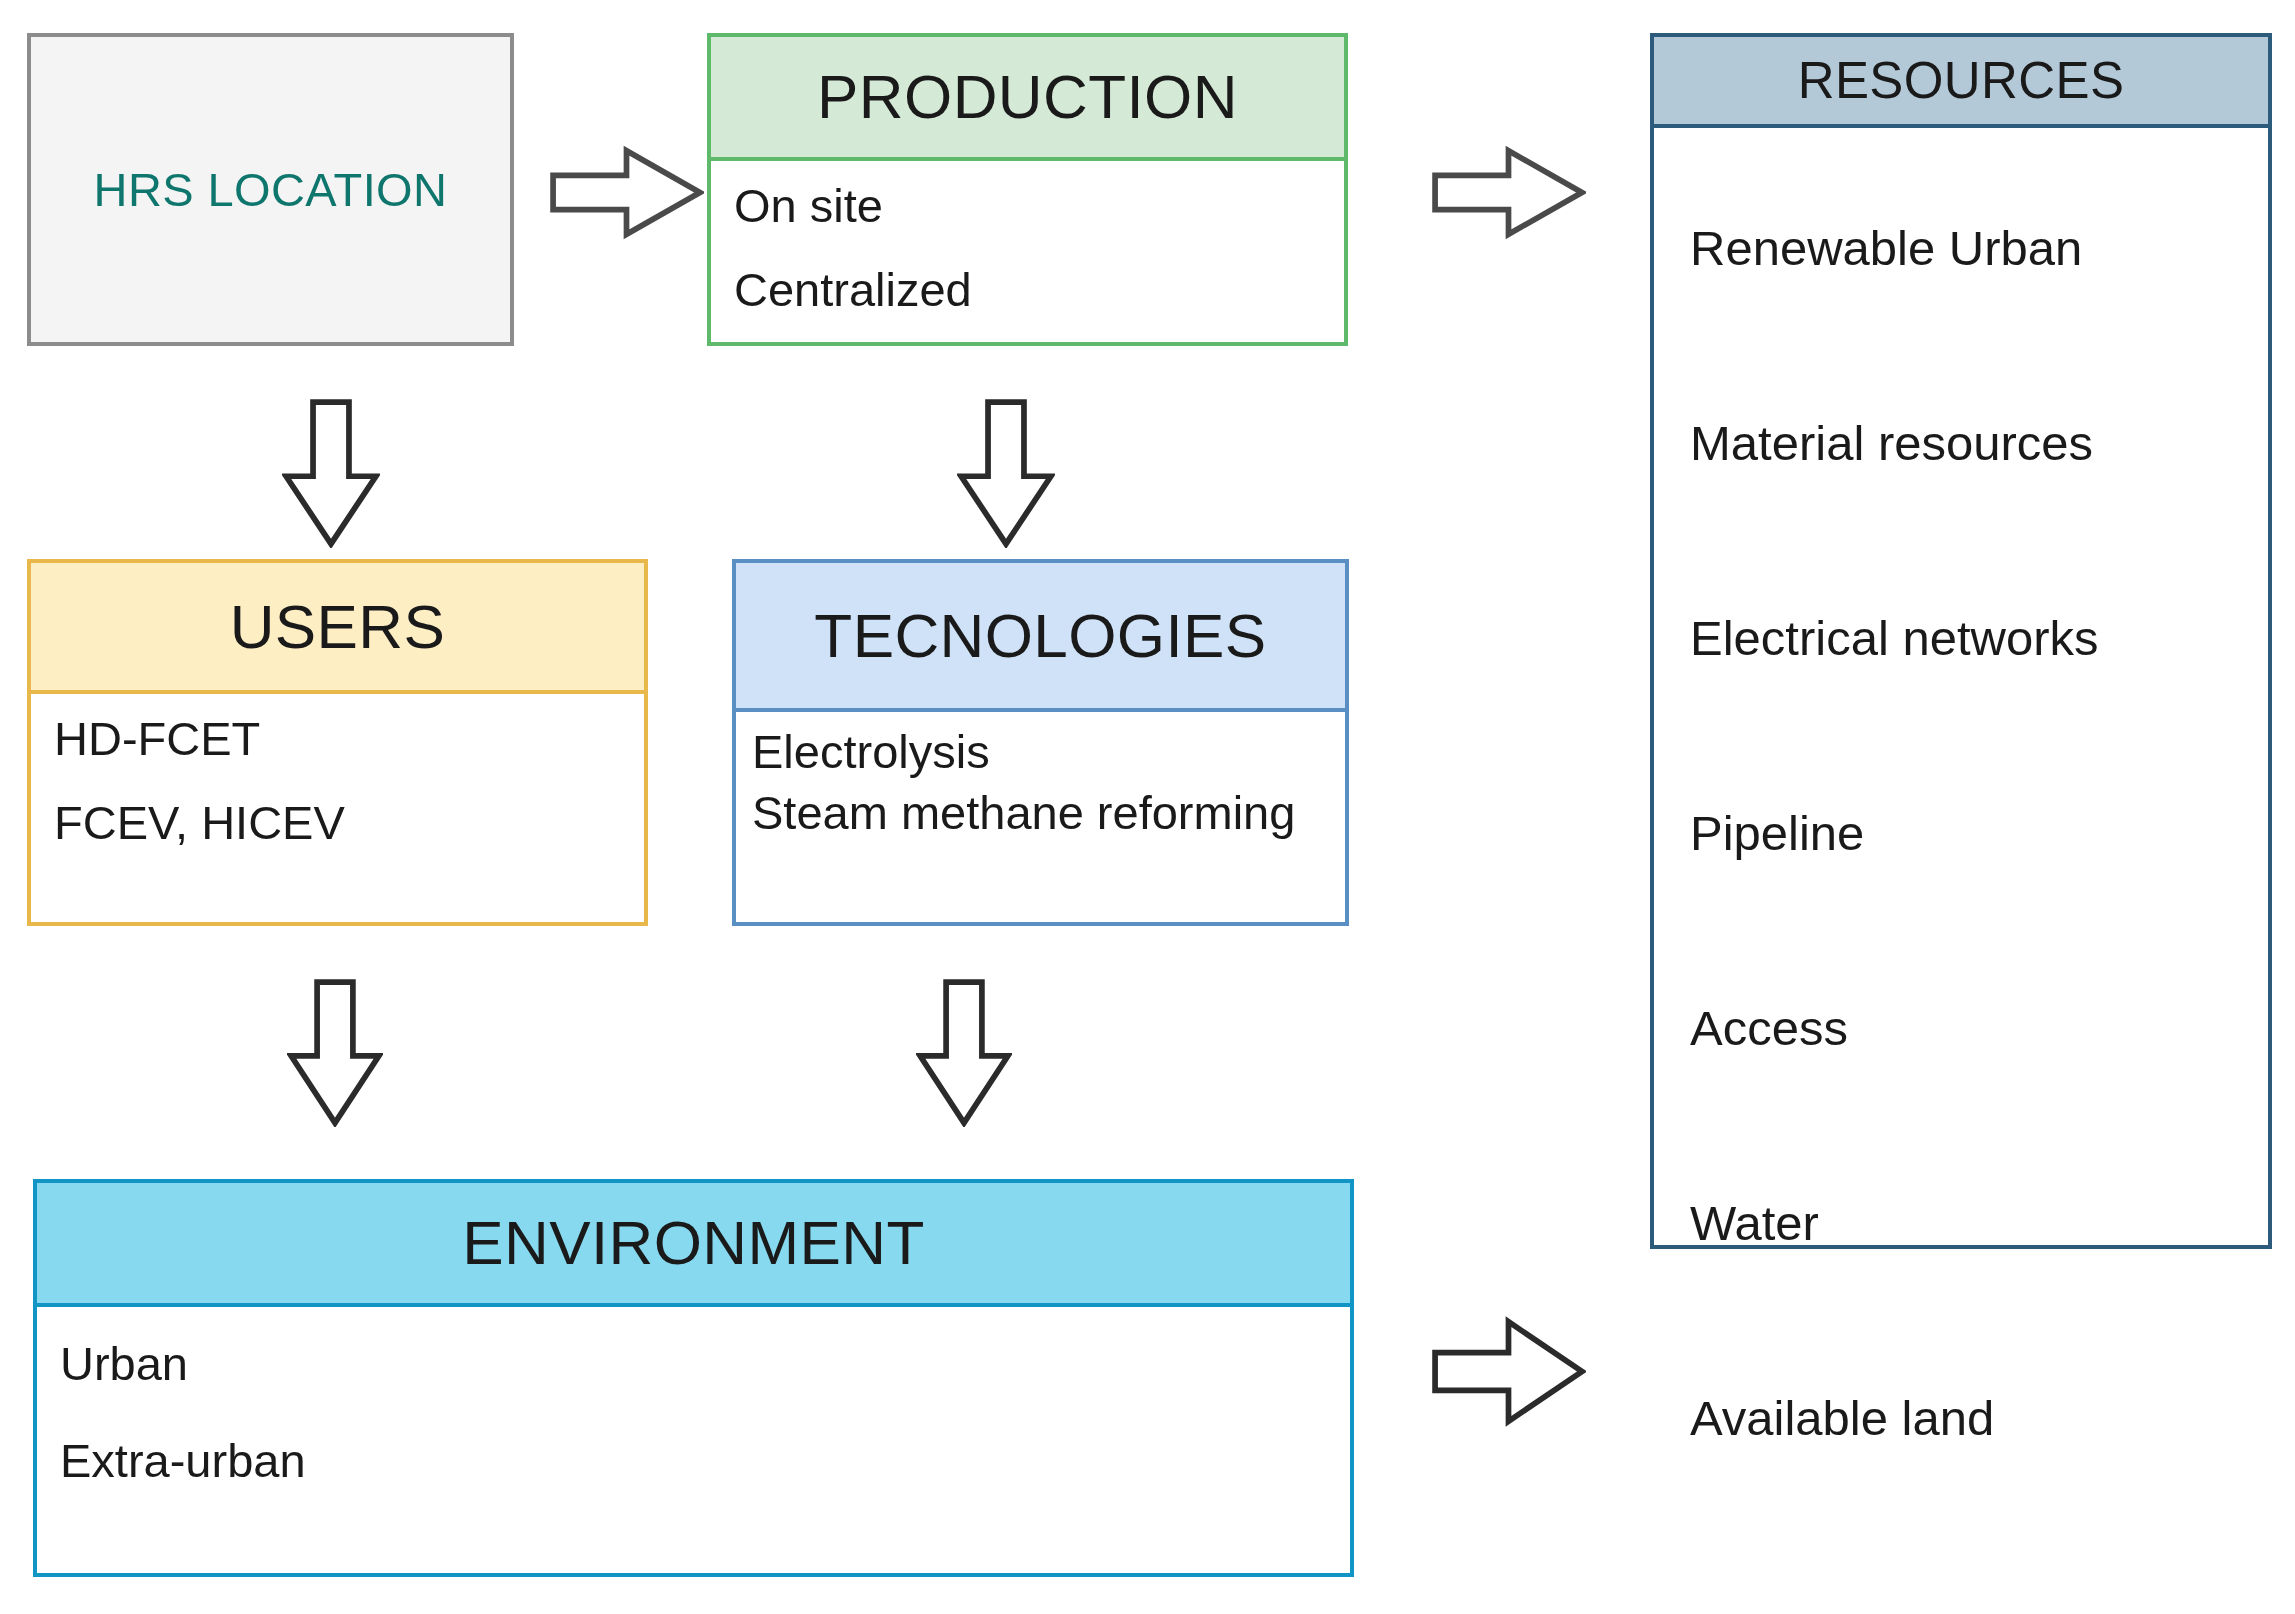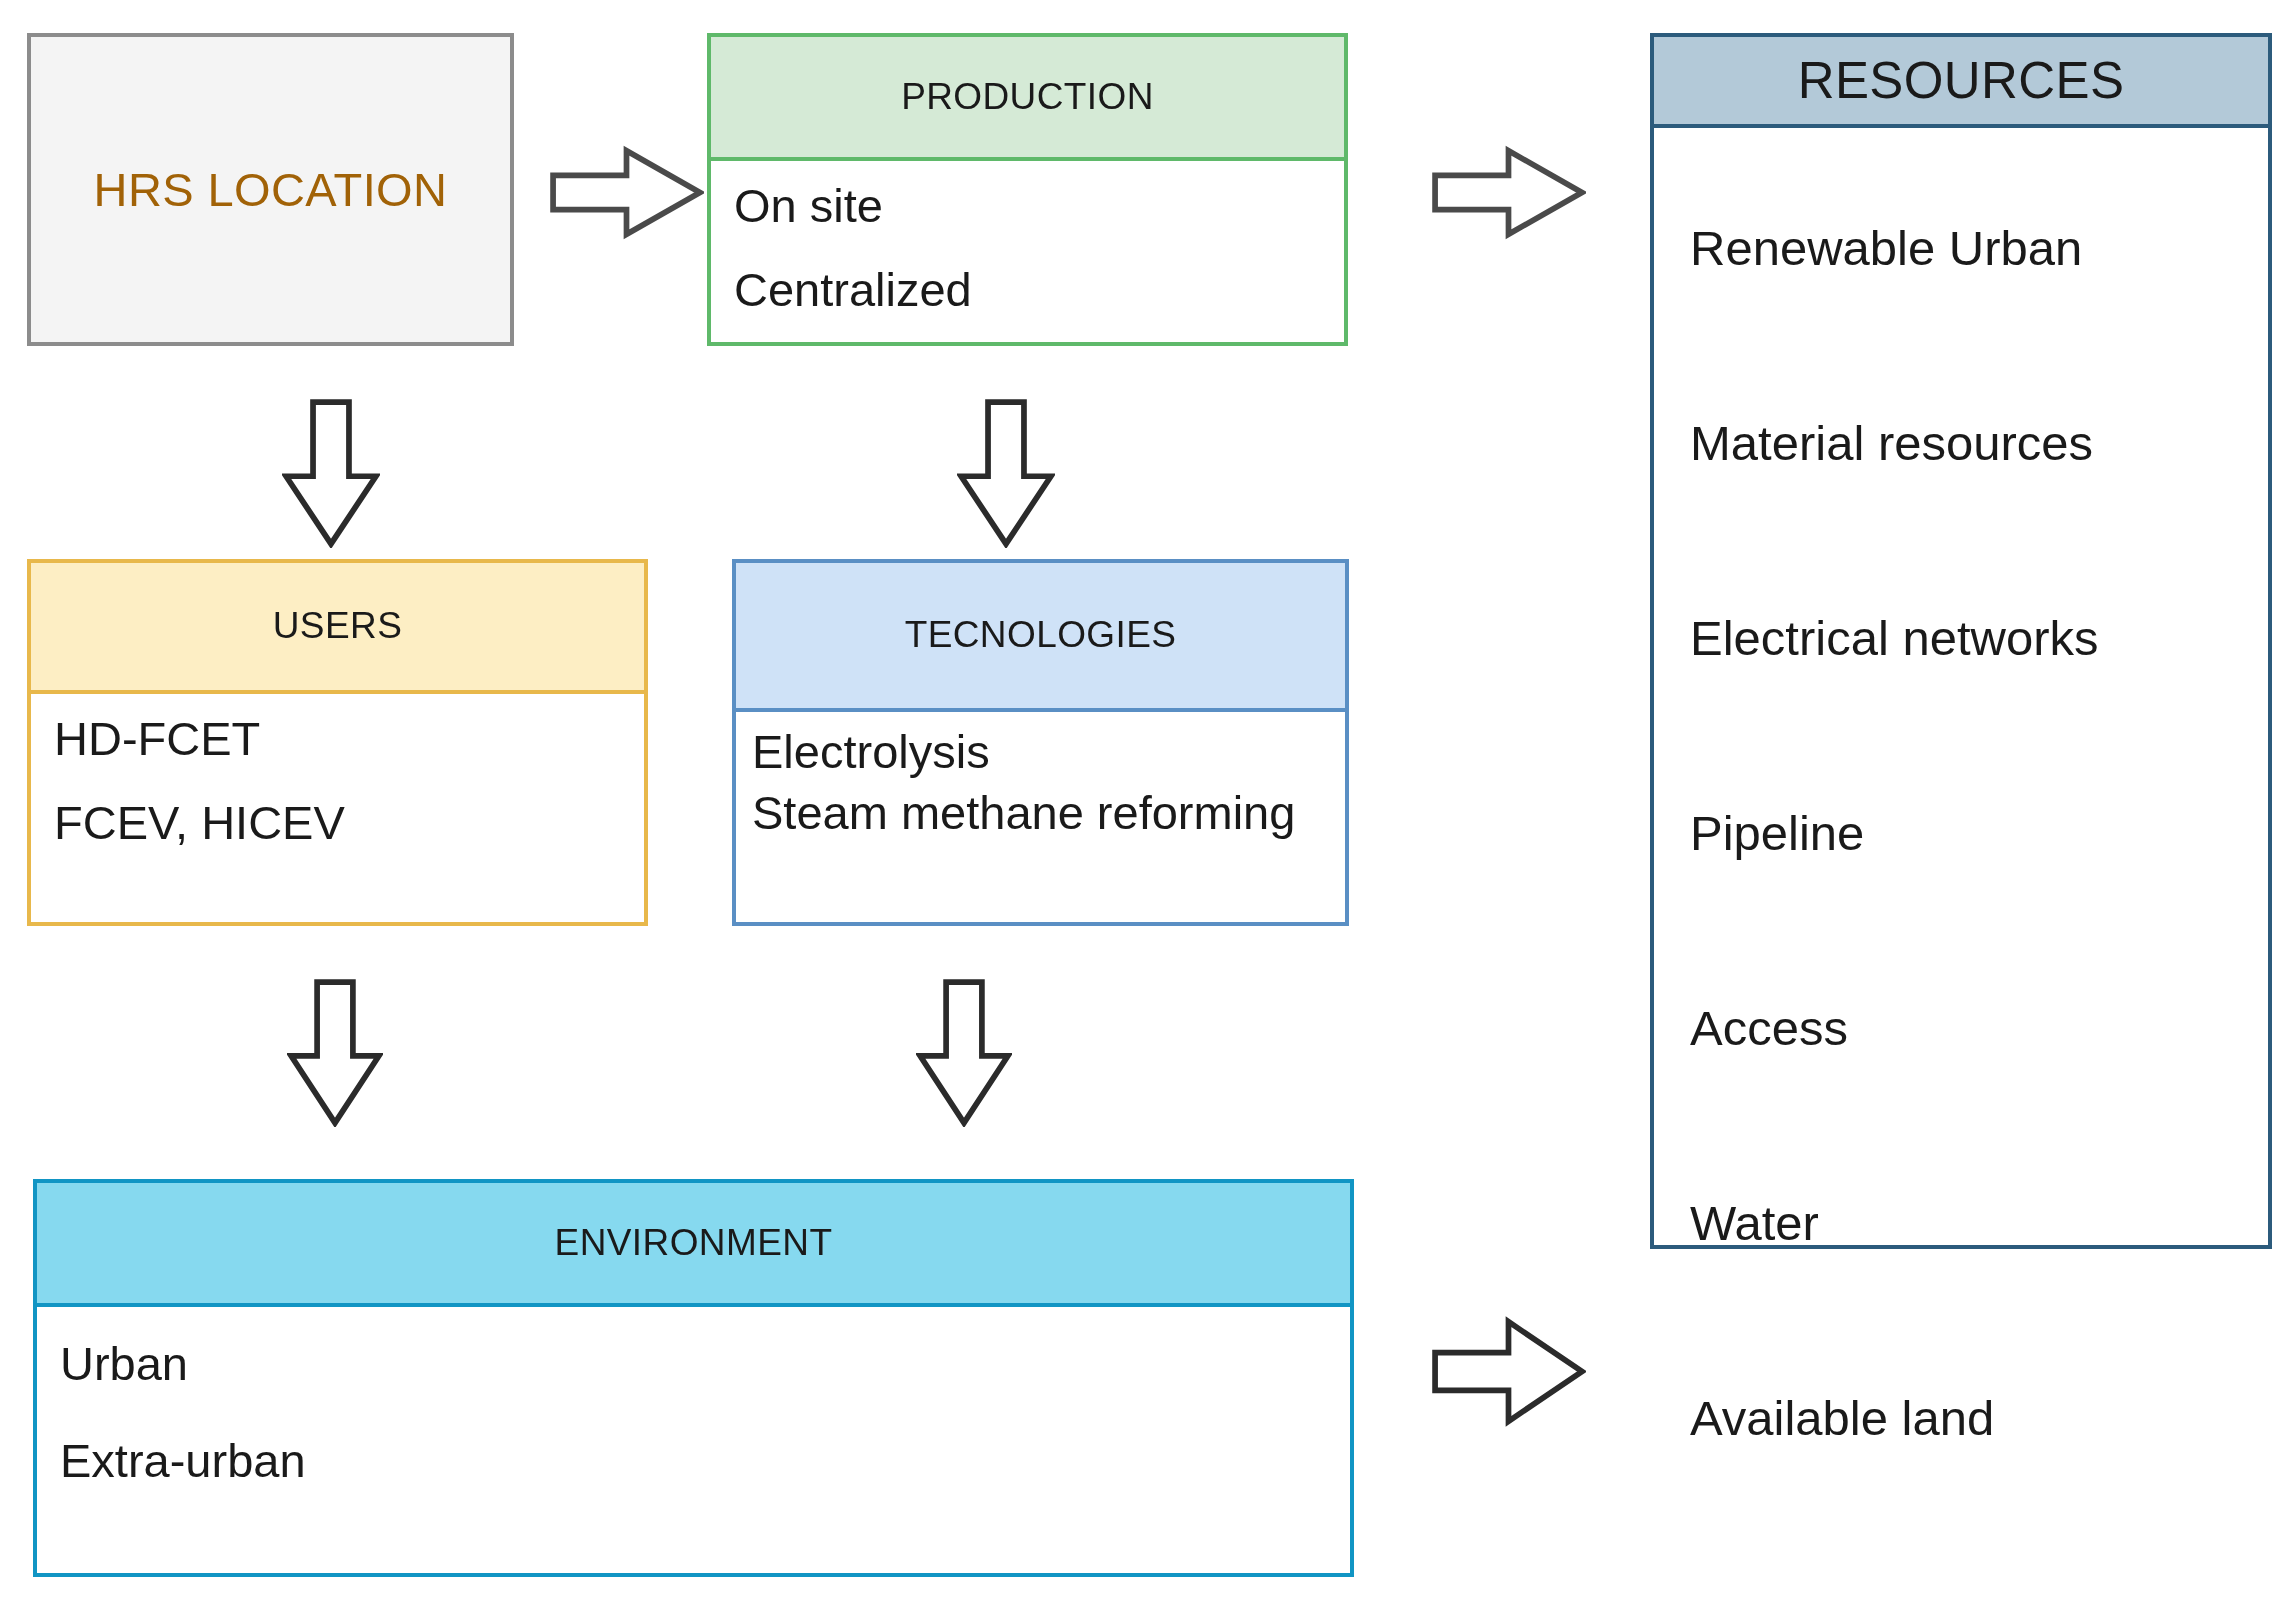--- a/index.html
+++ b/index.html
@@ -23,21 +23,21 @@
   .card {
     position: absolute;
     box-sizing: border-box;
     background: #ffffff;
     border-style: solid;
     border-width: 4.1px;
   }
   .card-header {
     box-sizing: border-box;
     text-align: center;
-    font-size: 37px;
+    font-size: 62px;
     line-height: 1.05;
     letter-spacing: 0.4px;
     display: flex;
     align-items: center;
     justify-content: center;
     border-bottom-style: solid;
     border-bottom-width: 4.1px;
   }
   .card-body {
     box-sizing: border-box;
@@ -56,21 +56,21 @@
     width: 487px;
     height: 313px;
     background: #f4f4f4;
     border-color: #8c8c8c;
     display: flex;
     align-items: center;
     justify-content: center;
   }
   #hrs-location .plain-label {
     font-size: 47px;
-    color: #a16207;
+    color: #0f766e;
     letter-spacing: 0.4px;
   }
 
   
   #production {
     left: 707px;
     top: 33px;
     width: 641px;
     height: 313px;
     border-color: #5fb96a;

